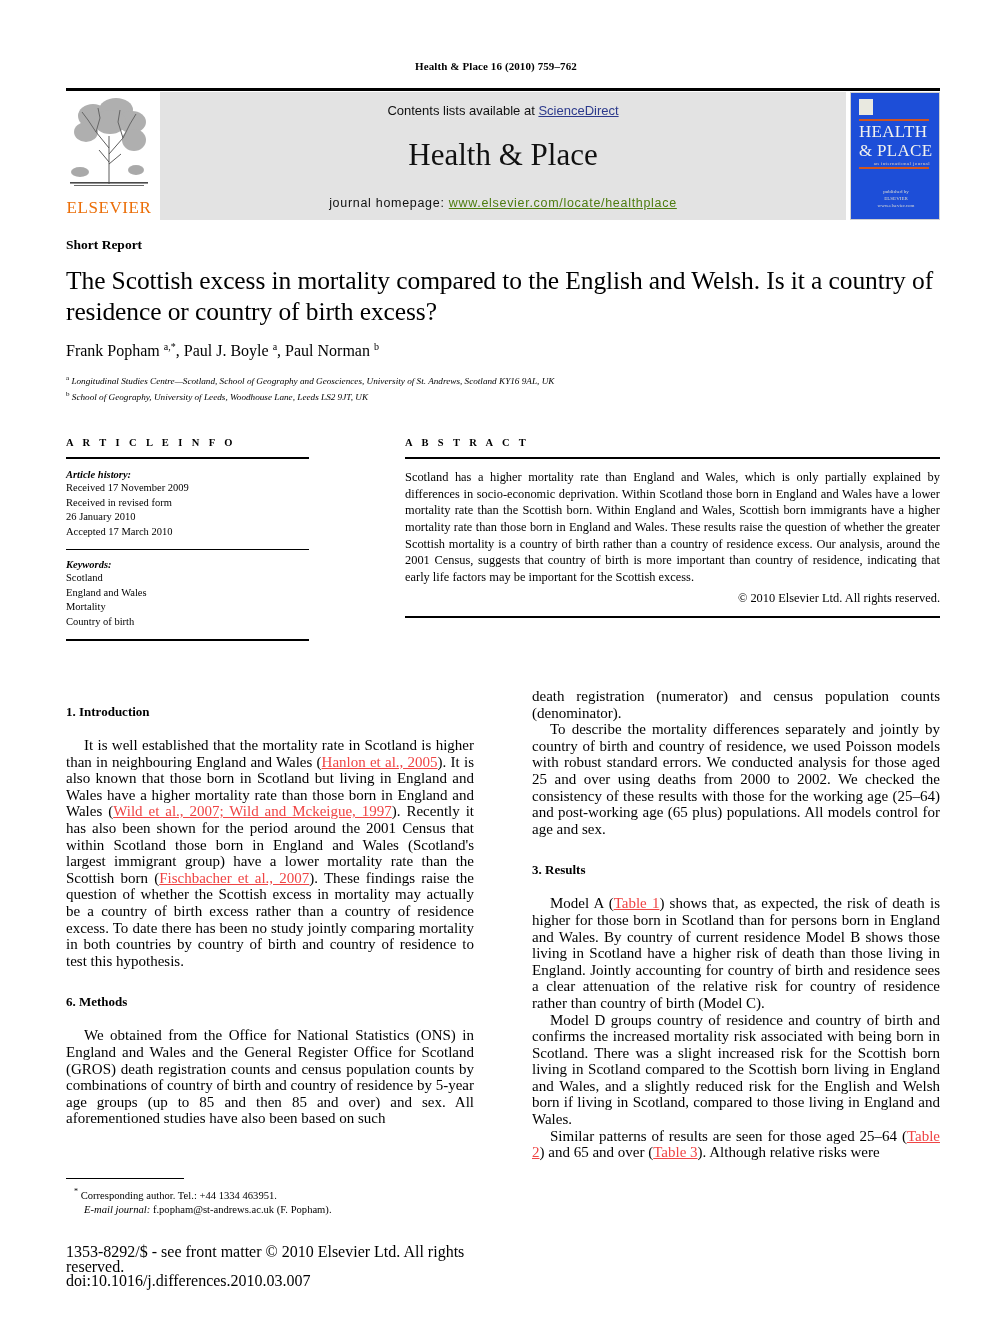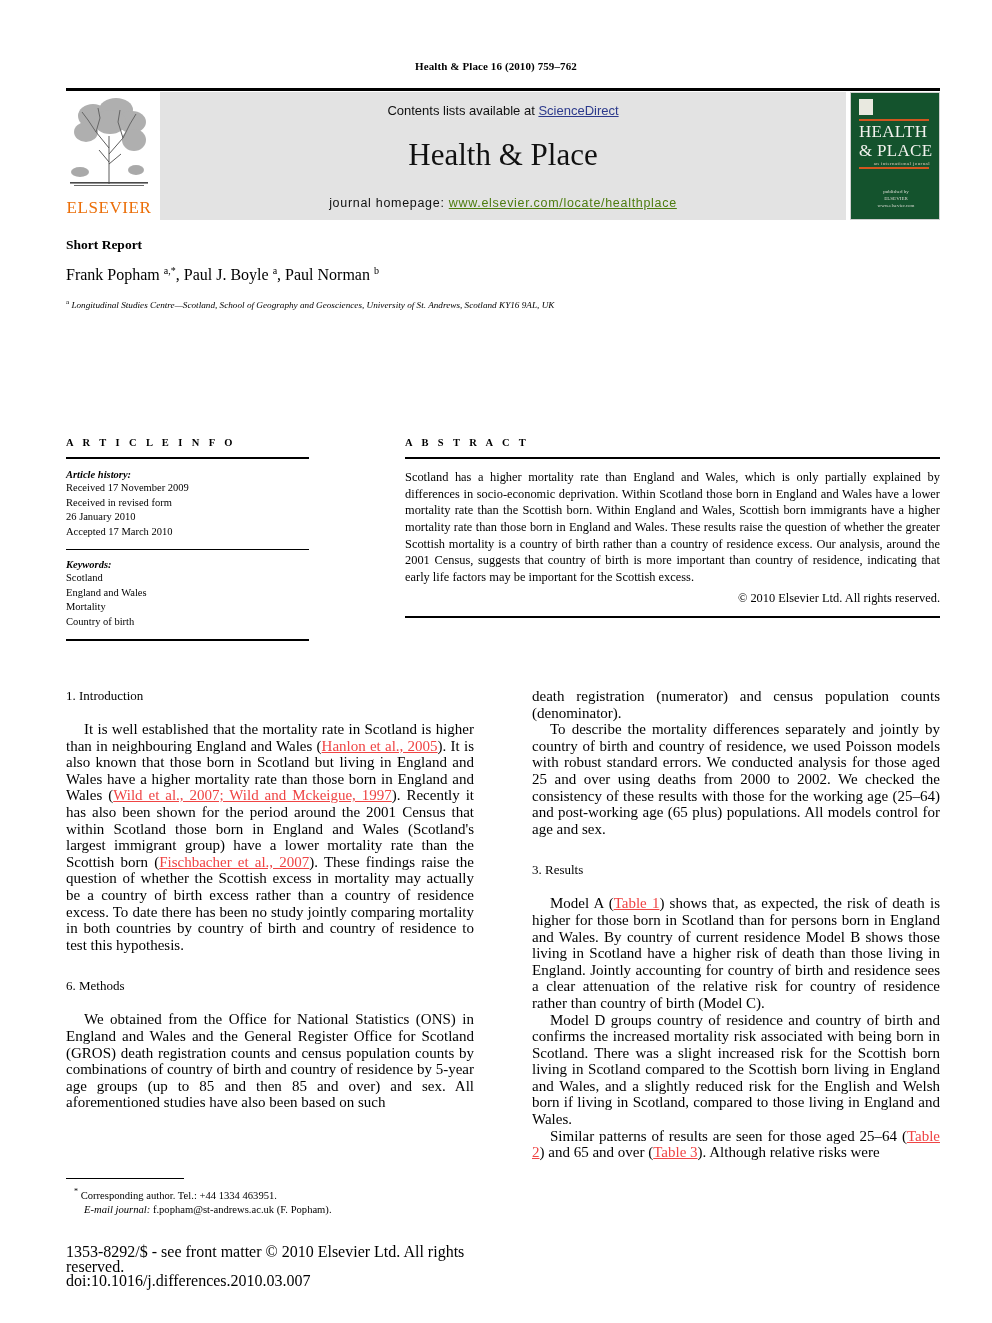--- a/index.html
+++ b/index.html
@@ -118,21 +118,21 @@
     color: #111;
   }
   .hp-link { color: #4d7c0f; }
 
   .cover-thumb {
     position: absolute;
     top: 4px;
     left: 784px;
     width: 90px;
     height: 128px;
-    background: #14532d;
+    background: #1d4ed8;
     border: 1px solid #cfcfcf;
     box-sizing: border-box;
     overflow: hidden;
   }
   .cover-mark {
     position: absolute;
     top: 6px; left: 8px;
     width: 14px; height: 16px;
     background: #e9e9e0;
   }
@@ -280,22 +280,22 @@
   }
   .bcol {
     position: absolute;
     top: 0;
     width: 408px;
   }
   .bcol-left { left: 0; }
   .bcol-right { left: 466px; }
   .hsec {
     font-size: 13px;
-    font-weight: normal;
-    margin: 0 0 17px 0;
+    font-weight: bold;
+    margin: 16px 0 17px 0;
   }
   .hsec-spaced { margin-top: 25px; }
   p.body {
     font-size: 15px;
     line-height: 16.6px;
     text-align: justify;
     margin: 0;
     text-indent: 18px;
   }
   p.body.noindent { text-indent: 0; }
@@ -382,24 +382,29 @@
       <div class="cover-health">HEALTH</div>
       <div class="cover-place">&amp; PLACE</div>
       <div class="cover-sub">an international journal</div>
       <div class="cover-rule2"></div>
       <div class="cover-foot">published by<br>ELSEVIER<br>www.elsevier.com</div>
     </div>
   </div>
 
   <div class="title-block">
     <div class="doctype">Short Report</div>
+    <h1 class="article-title">The Scottish excess in mortality compared to the English and Welsh. Is it a country of residence or country of birth excess?</h1>
     <div class="authors">Frank Popham <sup>a,*</sup>, Paul J. Boyle <sup>a</sup>, Paul Norman <sup>b</sup></div>
     <div class="affil">
       <sup>a</sup>
       <span>Longitudinal Studies Centre—Scotland, School of Geography and Geosciences, University of St. Andrews, Scotland KY16 9AL, UK</span>
+    </div>
+    <div class="affil">
+      <sup>b</sup>
+      <span>School of Geography, University of Leeds, Woodhouse Lane, Leeds LS2 9JT, UK</span>
     </div>
   </div>
 
   <div class="info-abstract">
 
     <div class="col-info">
       <div class="sec-head">A R T I C L E  I N F O</div>
       <div class="rule-thick"></div>
       <div class="info-label">Article history:</div>
       <div class="info-line">Received 17 November 2009</div>

